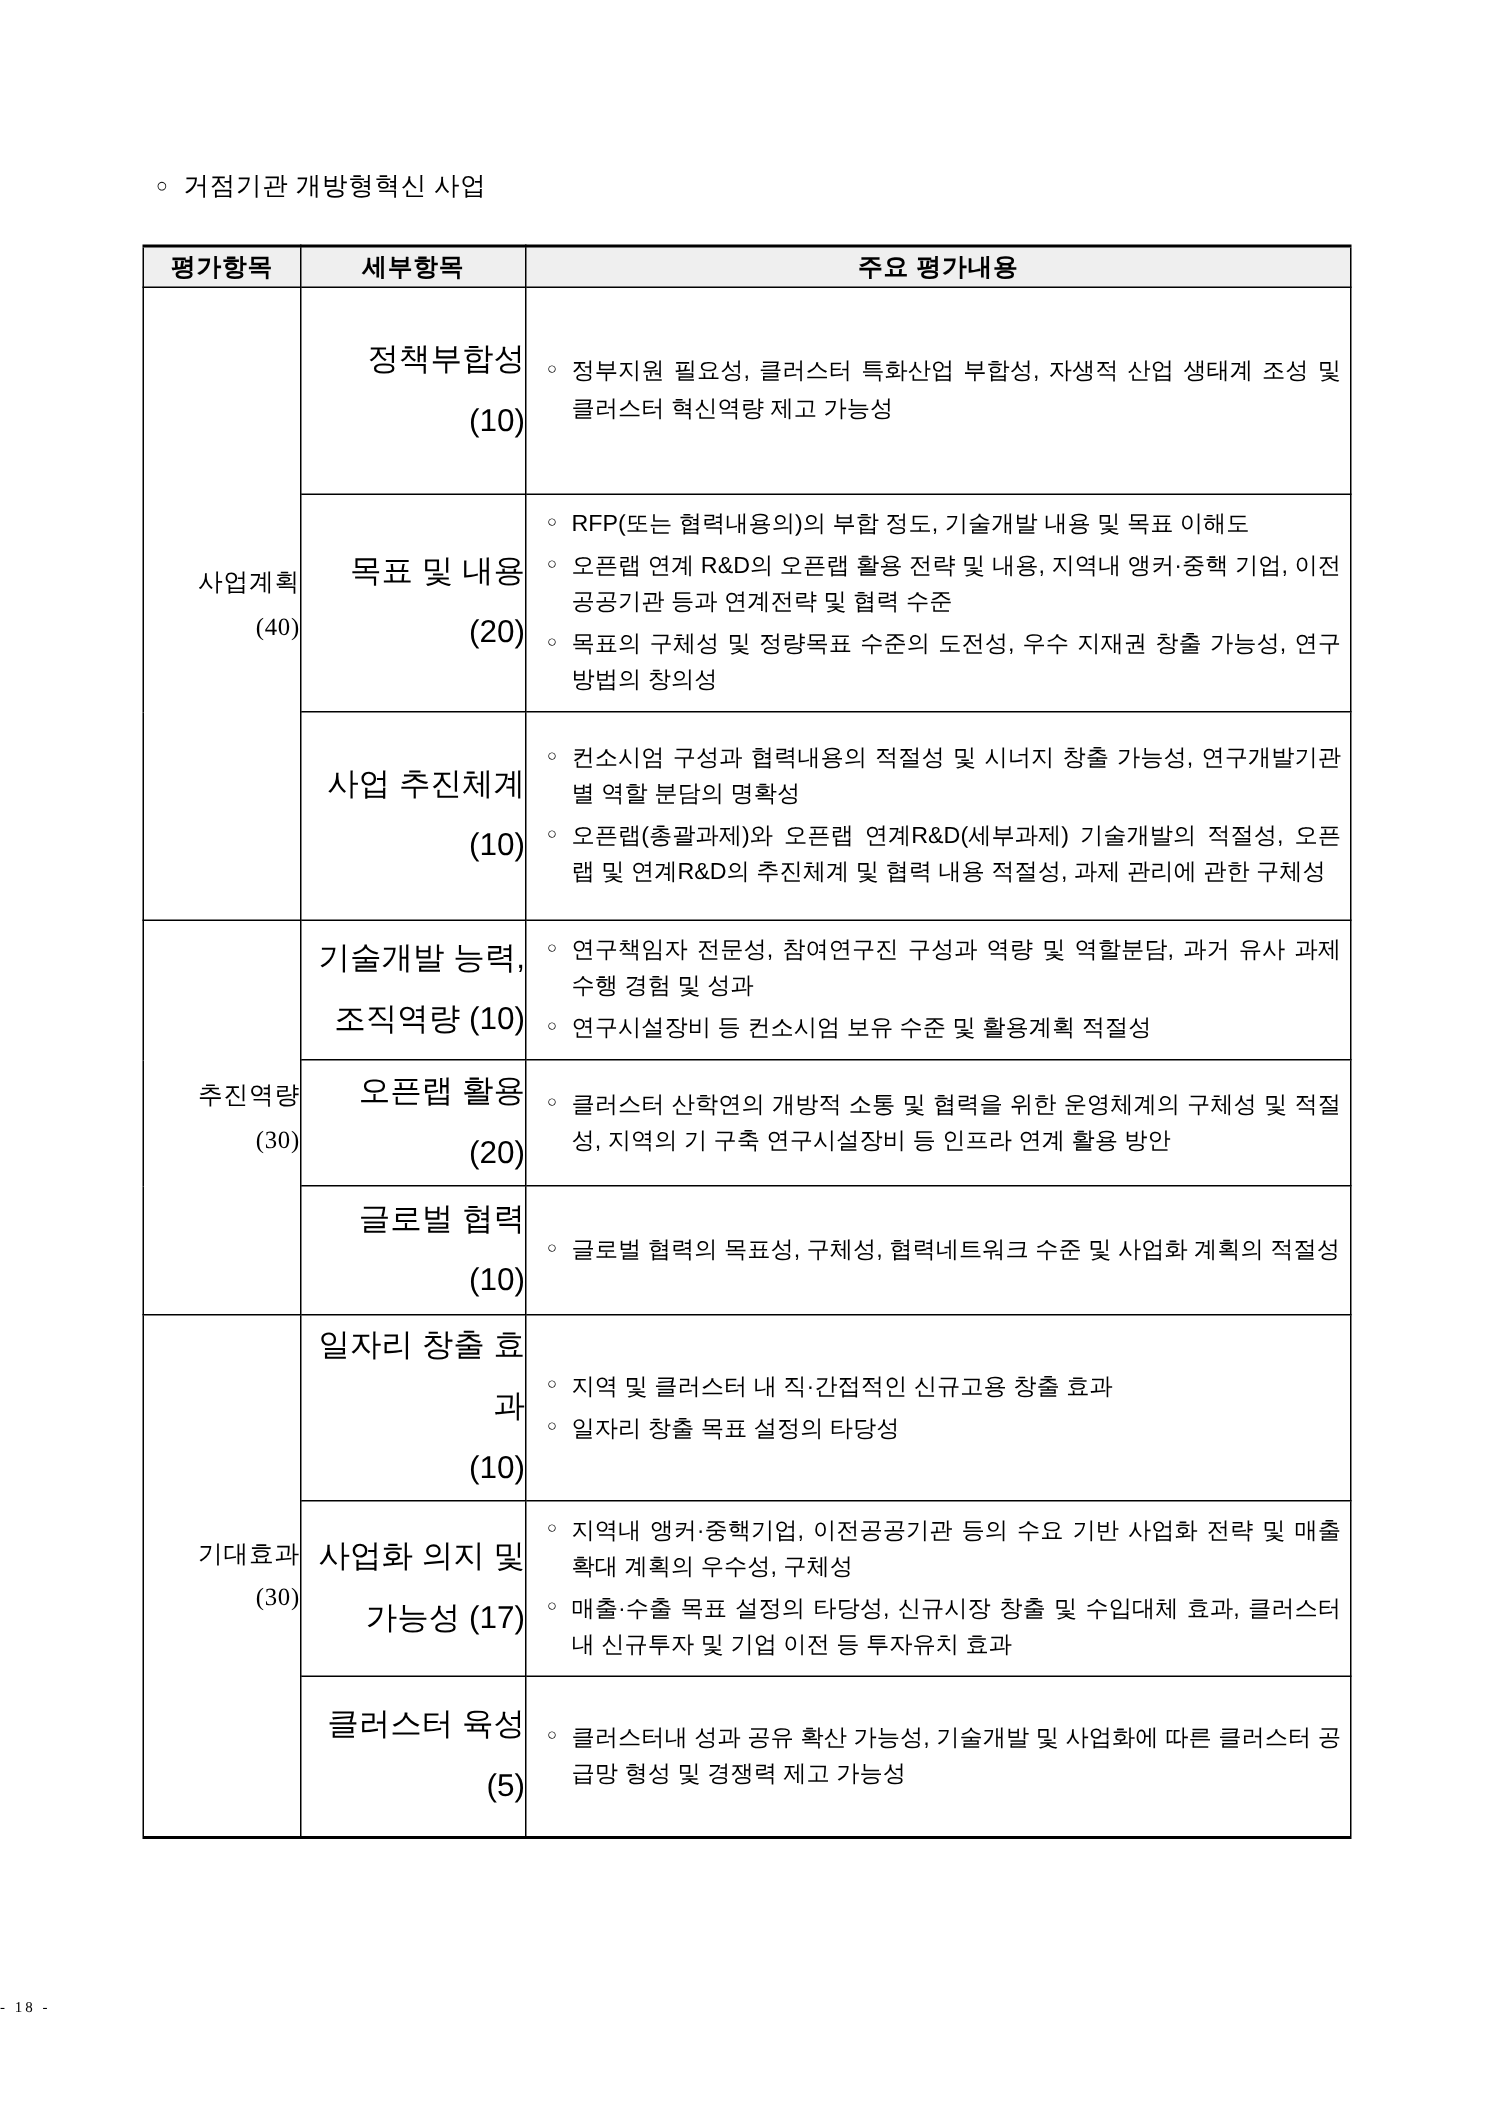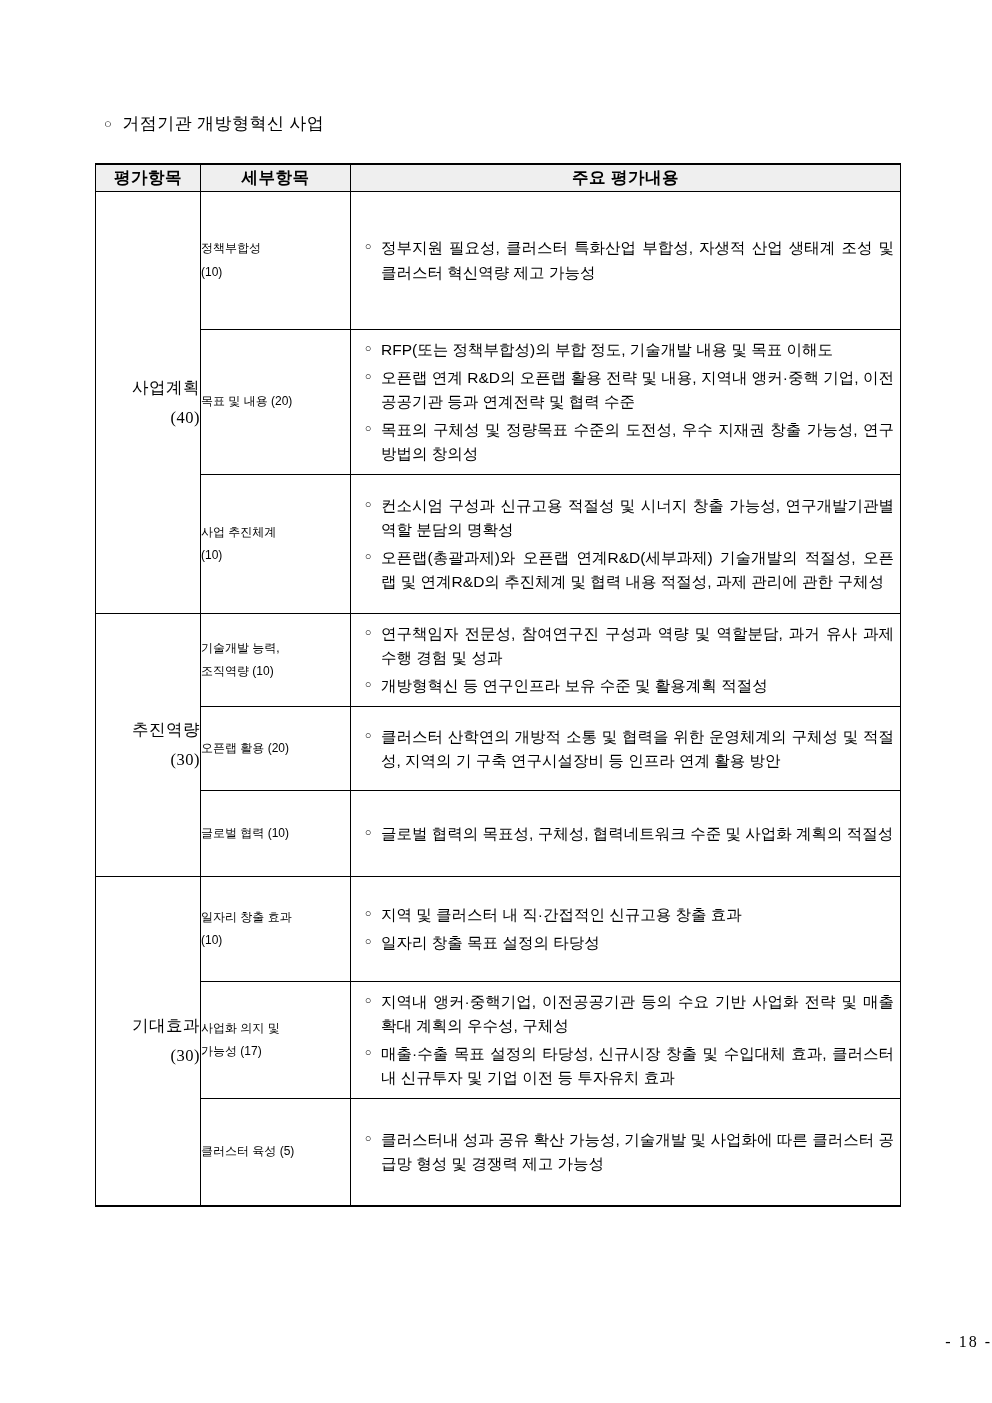--- a/index.html
+++ b/index.html
@@ -58,22 +58,22 @@
     letter-spacing: 0.5px;
   }
   td.cat {
     text-align: right;
     font-family: "Liberation Serif", serif;
     font-size: 16.5px;
     line-height: 1.8;
     letter-spacing: 0.5px;
   }
   td.sub {
-    text-align: left;
-    font-size: 12px;
+    text-align: right;
+    font-size: 21px;
     line-height: 1.95;
   }
   td.content {
     padding: 4px 6px 4px 4px;
     font-size: 15.5px;
   }
   .sub-line:empty, .cat-line:empty { display: none; }
   .item {
     display: flex;
     margin: 4px 0;
@@ -88,23 +88,23 @@
   .item .item-text {
     flex: 1;
     line-height: 1.55;
     text-align: justify;
   }
   .page-number {
     position: absolute;
     left: 0;
     top: 1333px;
     width: 100%;
-    text-align: right;
+    text-align: left;
     font-family: "Liberation Serif", serif;
-    font-size: 16px;
+    font-size: 10px;
     letter-spacing: 2px;
   }
 </style>
 </head>
 <body>
 
 <div class="page">
 
   <div class="doc-title">
     <span class="title-bullet">○</span><span>거점기관 개방형혁신 사업</span>
@@ -142,41 +142,41 @@
         </td>
       </tr>
       <tr style="height:136px">
         <td class="sub">
           <div class="sub-line">목표 및 내용 (20)</div>
 
         </td>
         <td class="content">
           <div class="item">
             <span class="marker">○</span>
-            <span class="item-text">RFP(또는 정책부합성)의 부합 정도, 기술개발 내용 및 목표 이해도</span>
+            <span class="item-text">RFP(또는 협력내용의)의 부합 정도, 기술개발 내용 및 목표 이해도</span>
           </div>
           <div class="item">
             <span class="marker">○</span>
             <span class="item-text">오픈랩 연계 R&amp;D의 오픈랩 활용 전략 및 내용, 지역내 앵커·중핵 기업, 이전공공기관 등과 연계전략 및 협력 수준</span>
           </div>
           <div class="item">
             <span class="marker">○</span>
             <span class="item-text">목표의 구체성 및 정량목표 수준의 도전성, 우수 지재권 창출 가능성, 연구방법의 창의성</span>
           </div>
         </td>
       </tr>
       <tr style="height:139px">
         <td class="sub">
           <div class="sub-line">사업 추진체계</div>
           <div class="sub-line">(10)</div>
         </td>
         <td class="content">
           <div class="item">
             <span class="marker">○</span>
-            <span class="item-text">컨소시엄 구성과 신규고용 적절성 및 시너지 창출 가능성, 연구개발기관별 역할 분담의 명확성</span>
+            <span class="item-text">컨소시엄 구성과 협력내용의 적절성 및 시너지 창출 가능성, 연구개발기관별 역할 분담의 명확성</span>
           </div>
           <div class="item">
             <span class="marker">○</span>
             <span class="item-text">오픈랩(총괄과제)와 오픈랩 연계R&amp;D(세부과제) 기술개발의 적절성, 오픈랩 및 연계R&amp;D의 추진체계 및 협력 내용 적절성, 과제 관리에 관한 구체성</span>
           </div>
         </td>
       </tr>
 
       <tr style="height:81px">
         <td class="cat" rowspan="3">
@@ -187,21 +187,21 @@
           <div class="sub-line">기술개발 능력,</div>
           <div class="sub-line">조직역량 (10)</div>
         </td>
         <td class="content">
           <div class="item">
             <span class="marker">○</span>
             <span class="item-text">연구책임자 전문성, 참여연구진 구성과 역량 및 역할분담,  과거 유사 과제 수행 경험 및 성과</span>
           </div>
           <div class="item">
             <span class="marker">○</span>
-            <span class="item-text">개방형혁신 등 연구인프라 보유 수준 및 활용계획 적절성</span>
+            <span class="item-text">연구시설장비 등 컨소시엄 보유 수준 및 활용계획 적절성</span>
           </div>
         </td>
       </tr>
       <tr style="height:84px">
         <td class="sub">
           <div class="sub-line">오픈랩 활용 (20)</div>
 
         </td>
         <td class="content">
           <div class="item">

